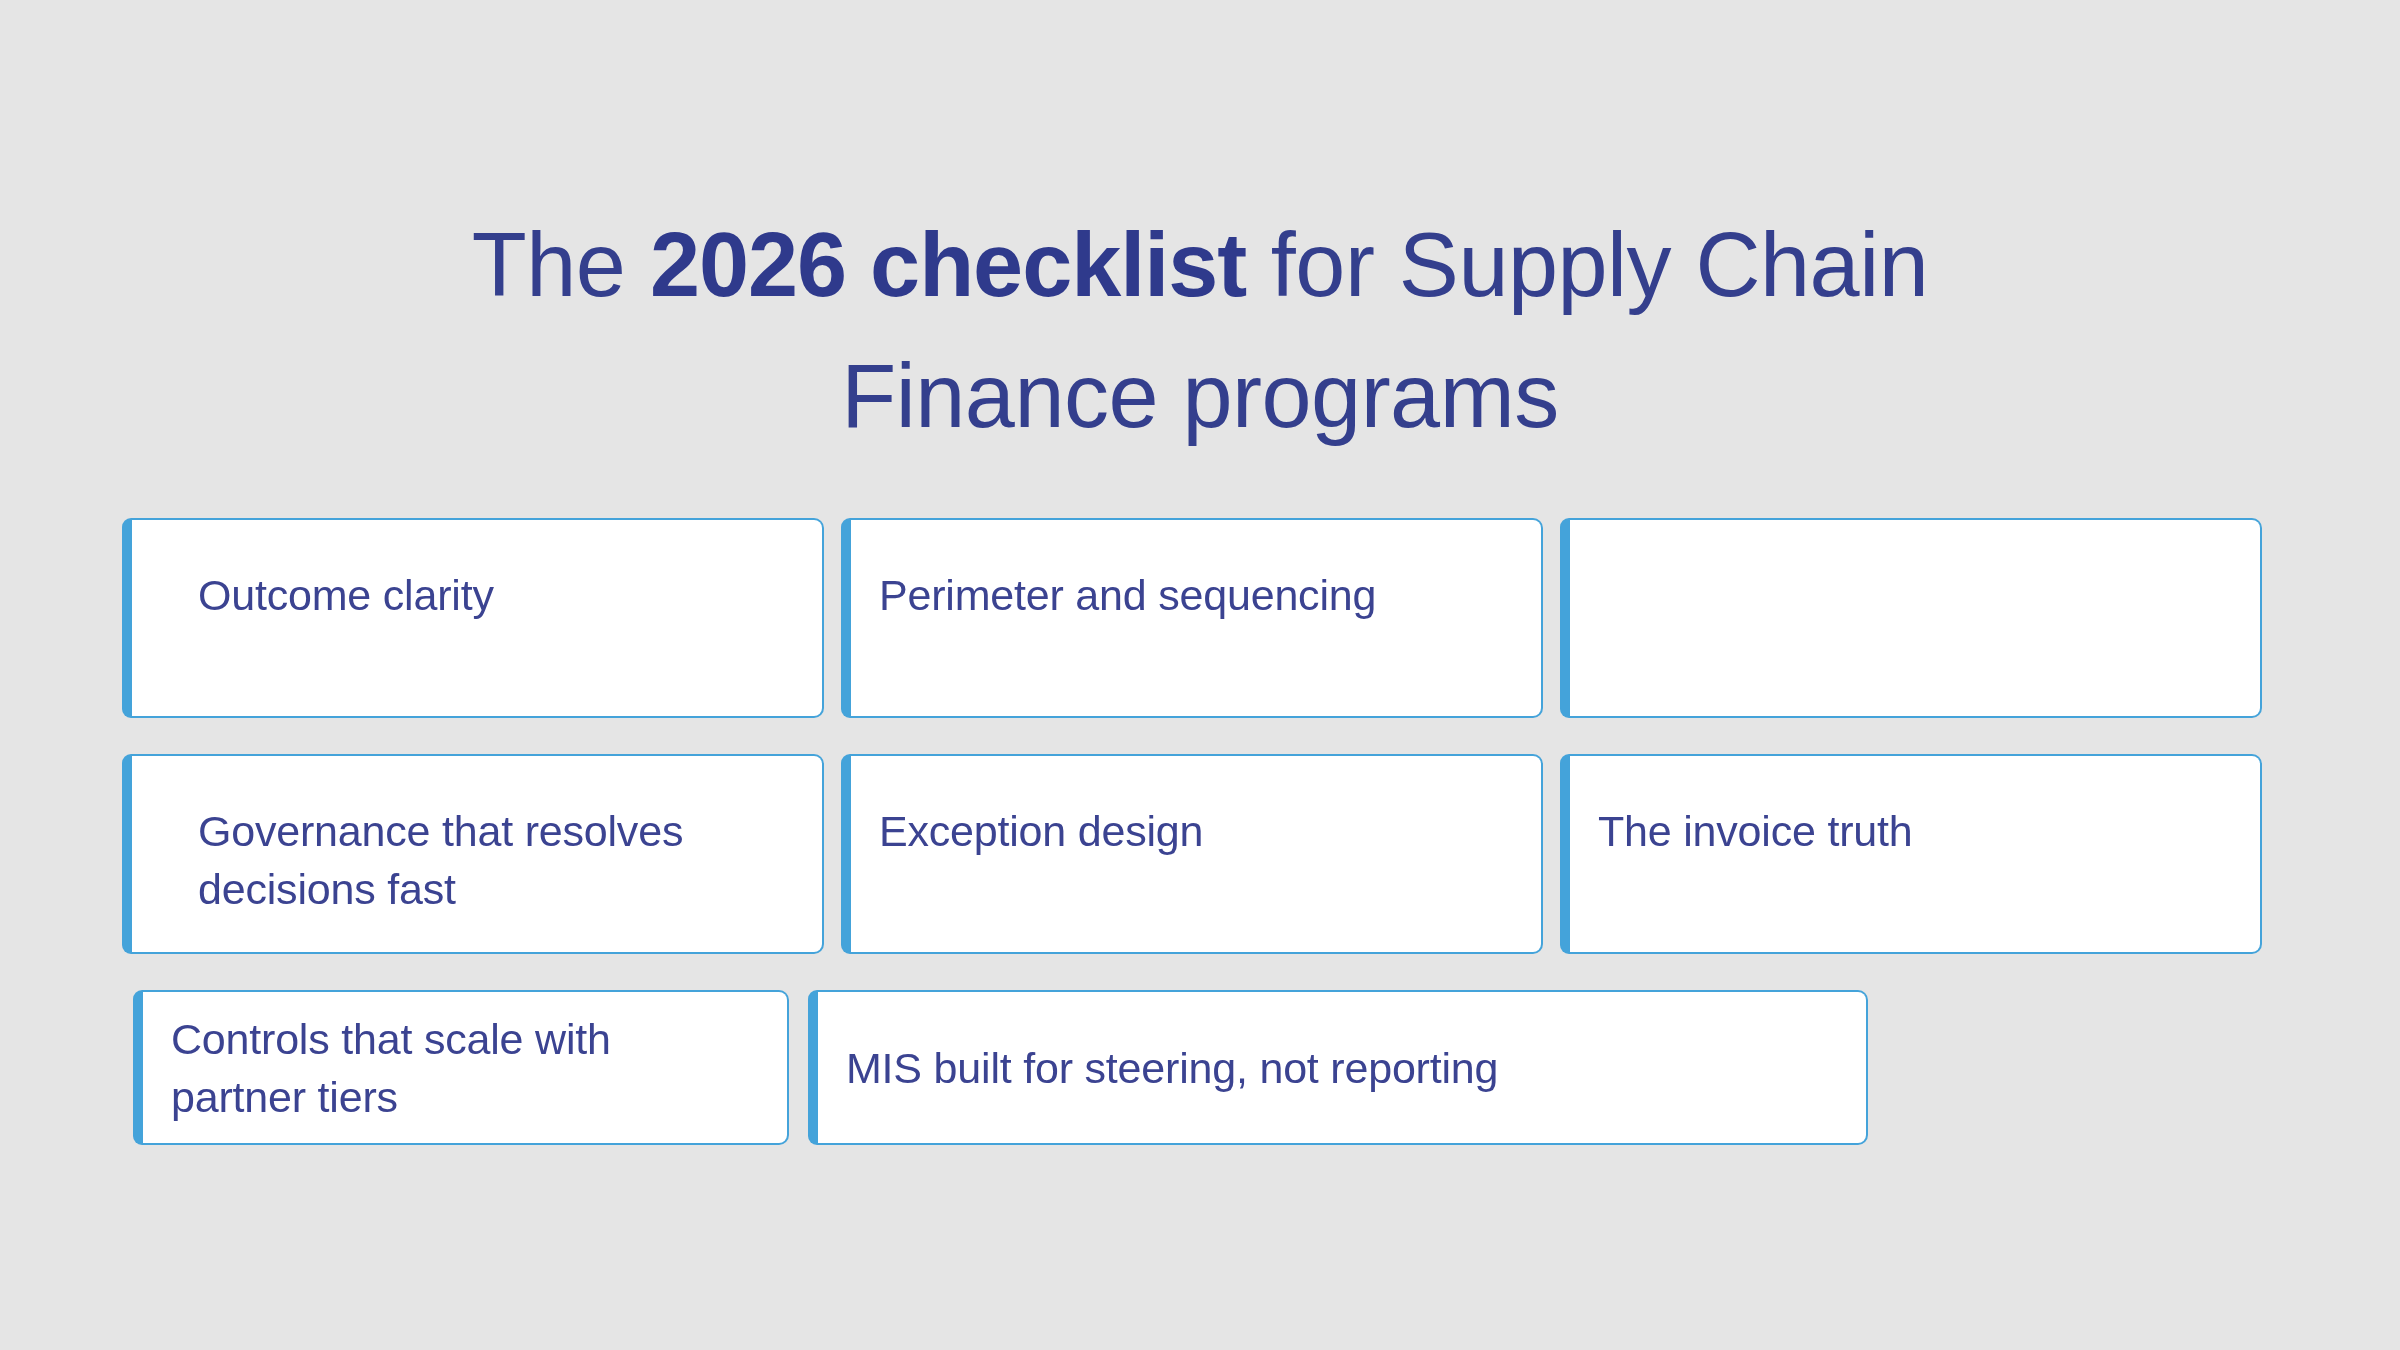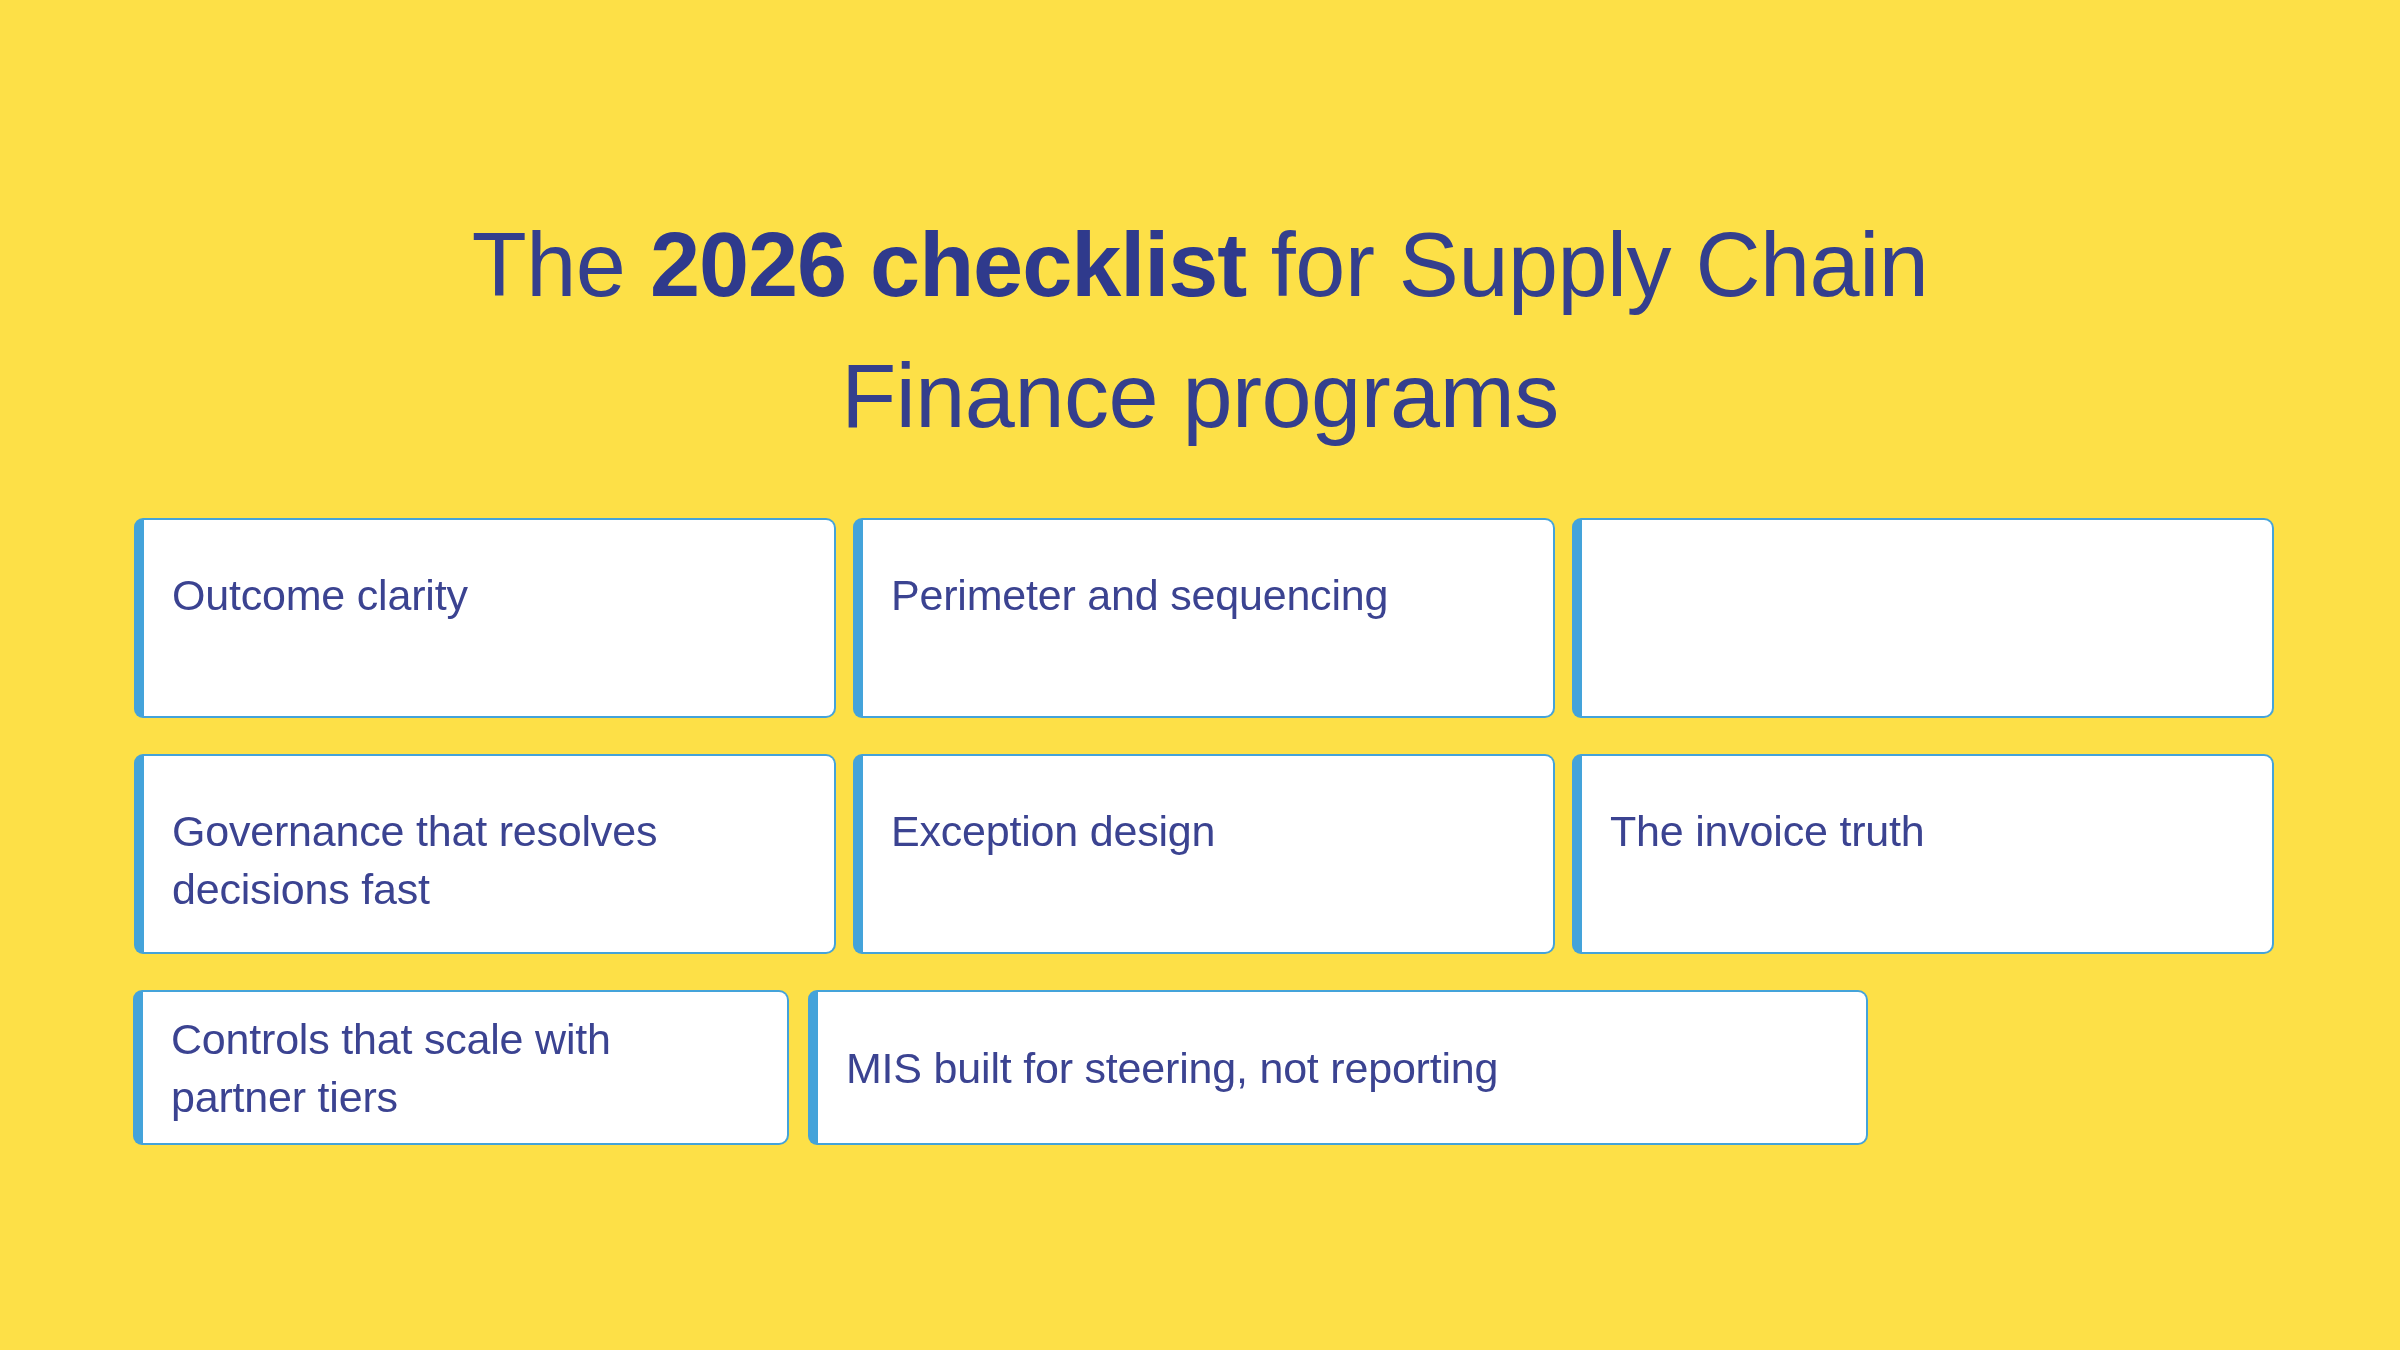--- a/index.html
+++ b/index.html
@@ -12,21 +12,21 @@
     height: 1350px;
     font-family: "Liberation Sans", sans-serif;
     -webkit-font-smoothing: antialiased;
     overflow: hidden;
   }
 
   .slide {
     position: relative;
     width: 2400px;
     height: 1350px;
-    background: #fde047;
+    background: #e5e5e5;
     box-sizing: border-box;
   }
 
   
   .title-block {
     position: absolute;
     left: 0;
     top: 200px;
     width: 2400px;
     text-align: center;
@@ -91,21 +91,21 @@
     letter-spacing: -0.2px;
     padding: 0;
   }
 
   
   .row-1 .card, .row-2 .card {
     width: 692px;
     height: 200px;
     margin-left: 10px;
   }
-  .row-1 .card:first-child, .row-2 .card:first-child { margin-left: 16px; }
+  .row-1 .card:first-child, .row-2 .card:first-child { margin-left: 4px; padding-left: 38px; }
   .row-1 .card + .card, .row-2 .card + .card { margin-left: 27px; }
 
   .row-1 .card-text, .row-2 .card-text {
     padding: 46px 30px 0 28px;
   }
 
   
   .row-3 .card {
     height: 155px;
     margin-left: 15px;

